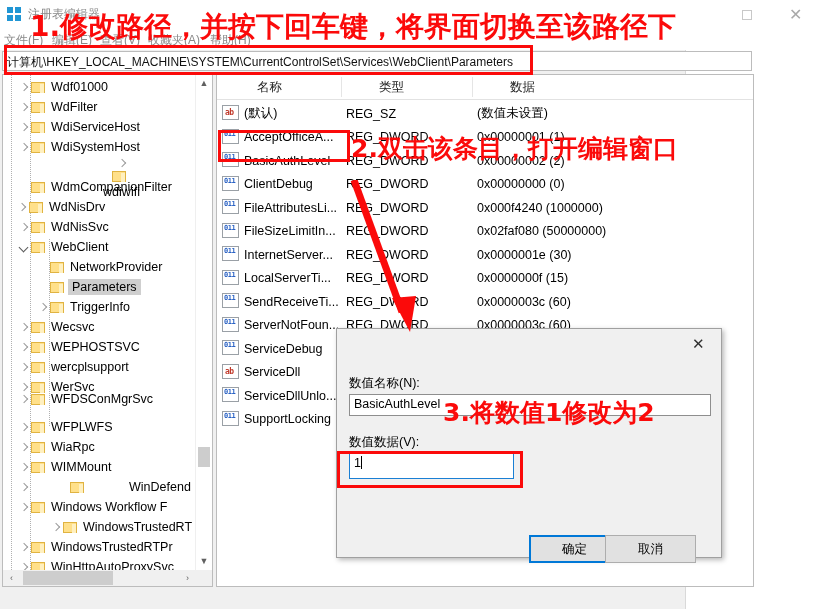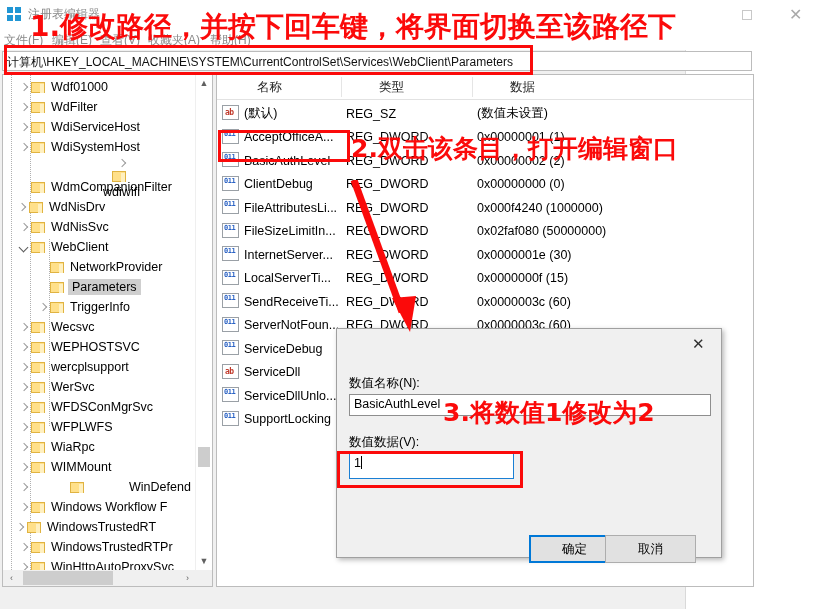--- a/index.html
+++ b/index.html
@@ -310,21 +310,21 @@
         <div class="tree-row" style="top: 282px; padding-left: 14px;">
           <span class="tw closed"></span>
           <span class="folder"></span>
           <span class="tree-label">wercplsupport</span>
         </div>
         <div class="tree-row" style="top: 302px; padding-left: 14px;">
           <span class="tw closed"></span>
           <span class="folder"></span>
           <span class="tree-label">WerSvc</span>
         </div>
-        <div class="tree-row" style="top: 322px; padding-left: 14px;">
+        <div class="tree-row" style="top: 314px; padding-left: 14px;">
           <span class="tw closed"></span>
           <span class="folder"></span>
           <span class="tree-label">WFDSConMgrSvc</span>
         </div>
         <div class="tree-row" style="top: 342px; padding-left: 14px;">
           <span class="tw closed"></span>
           <span class="folder"></span>
           <span class="tree-label">WFPLWFS</span>
         </div>
         <div class="tree-row" style="top: 362px; padding-left: 14px;">
@@ -340,21 +340,21 @@
         <div class="tree-row" style="top: 402px; padding-left: 14px; gap: 39px;">
           <span class="tw closed"></span>
           <span class="folder"></span>
           <span class="tree-label">WinDefend</span>
         </div>
         <div class="tree-row" style="top: 422px; padding-left: 14px;">
           <span class="tw closed"></span>
           <span class="folder"></span>
           <span class="tree-label">Windows Workflow F</span>
         </div>
-        <div class="tree-row" style="top: 442px; padding-left: 10px;">
+        <div class="tree-row" style="top: 442px; padding-left: 20px; margin-left: 26px;">
           <span class="tw closed"></span>
           <span class="folder"></span>
           <span class="tree-label">WindowsTrustedRT</span>
         </div>
         <div class="tree-row" style="top: 462px; padding-left: 14px;">
           <span class="tw closed"></span>
           <span class="folder"></span>
           <span class="tree-label">WindowsTrustedRTPr</span>
         </div>
         <div class="tree-row" style="top: 482px; padding-left: 14px;">

